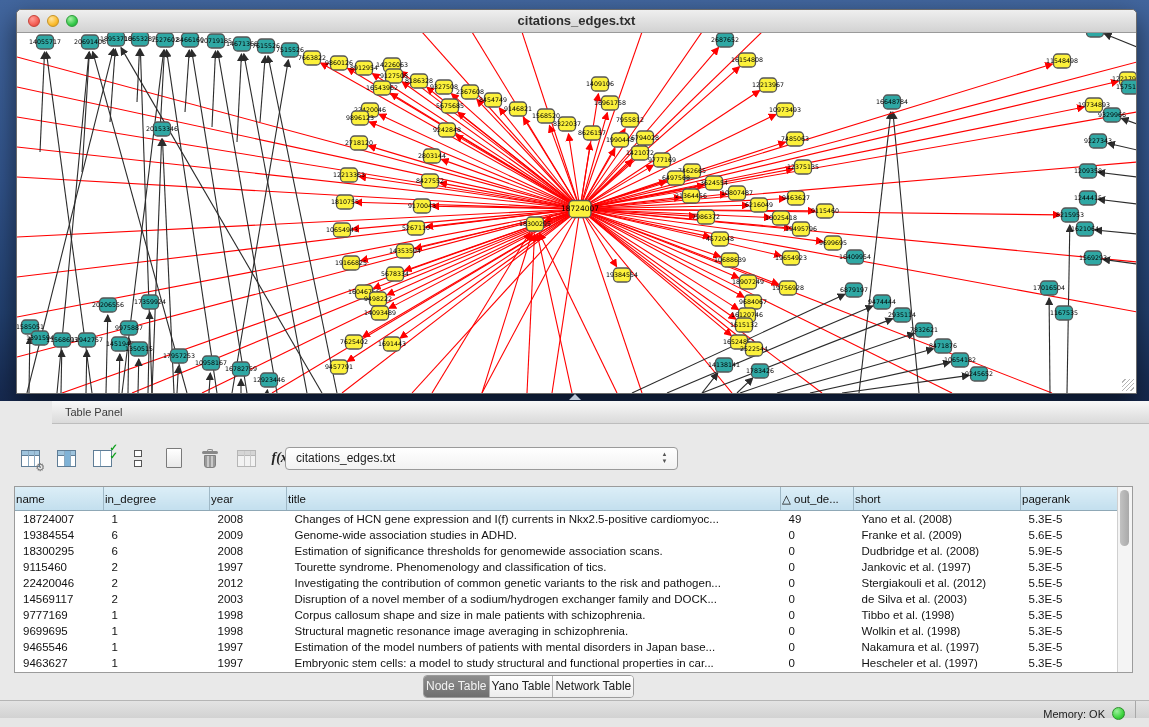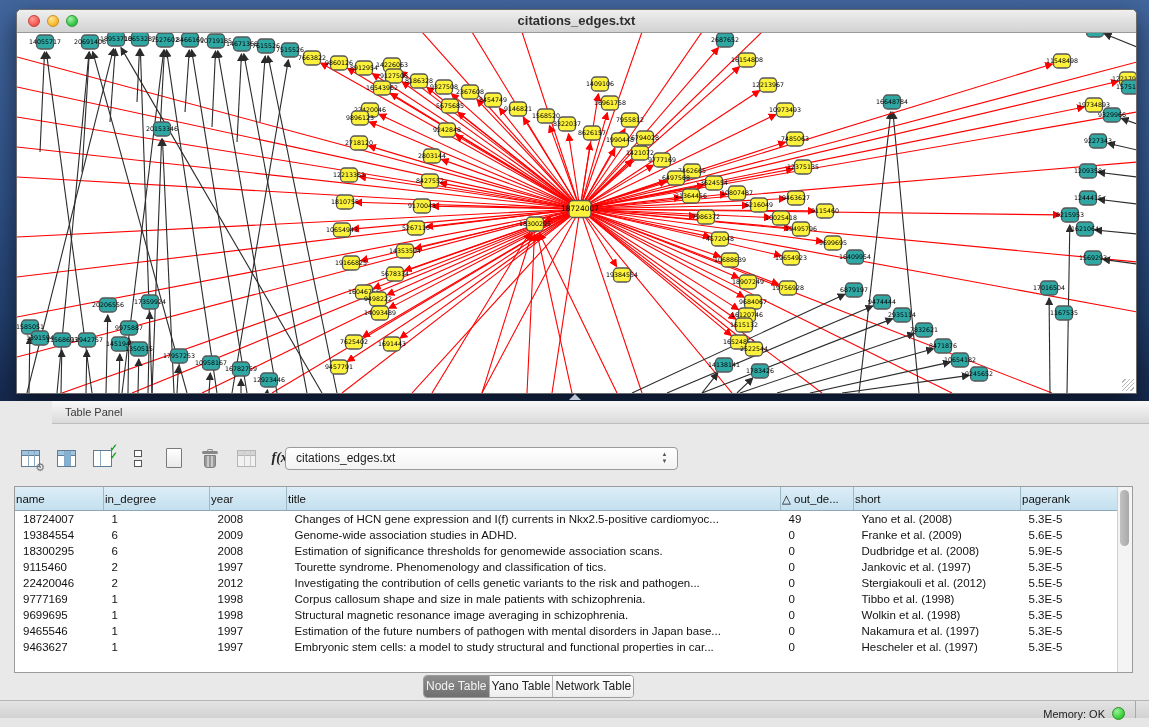--- a/index.html
+++ b/index.html
@@ -638,24 +638,33 @@
             <td class="c-year">1997</td>
             <td class="c-title">Tourette syndrome. Phenomenology and classification of tics.</td>
             <td class="c-out">0</td>
             <td class="c-short">Jankovic et al. (1997)</td>
             <td class="c-pr">5.3E-5</td>
           </tr>
           <tr>
             <td class="c-name">22420046</td>
             <td class="c-ind">2</td>
             <td class="c-year">2012</td>
-            <td class="c-title">Investigating the contribution of cells genetic variants to the risk and pathogen...</td>
+            <td class="c-title">Investigating the contribution of common genetic variants to the risk and pathogen...</td>
             <td class="c-out">0</td>
             <td class="c-short">Stergiakouli et al. (2012)</td>
             <td class="c-pr">5.5E-5</td>
+          </tr>
+          <tr>
+            <td class="c-name">14569117</td>
+            <td class="c-ind">2</td>
+            <td class="c-year">2003</td>
+            <td class="c-title">Disruption of a novel member of a sodium/hydrogen exchanger family and DOCK...</td>
+            <td class="c-out">0</td>
+            <td class="c-short">de Silva et al. (2003)</td>
+            <td class="c-pr">5.3E-5</td>
           </tr>
           <tr>
             <td class="c-name">9777169</td>
             <td class="c-ind">1</td>
             <td class="c-year">1998</td>
             <td class="c-title">Corpus callosum shape and size in male patients with schizophrenia.</td>
             <td class="c-out">0</td>
             <td class="c-short">Tibbo et al. (1998)</td>
             <td class="c-pr">5.3E-5</td>
           </tr>
@@ -665,21 +674,21 @@
             <td class="c-year">1998</td>
             <td class="c-title">Structural magnetic resonance image averaging in schizophrenia.</td>
             <td class="c-out">0</td>
             <td class="c-short">Wolkin et al. (1998)</td>
             <td class="c-pr">5.3E-5</td>
           </tr>
           <tr>
             <td class="c-name">9465546</td>
             <td class="c-ind">1</td>
             <td class="c-year">1997</td>
-            <td class="c-title">Estimation of the future numbers of pathogen with mental disorders in Japan base...</td>
+            <td class="c-title">Estimation of the model numbers of patients with mental disorders in Japan base...</td>
             <td class="c-out">0</td>
             <td class="c-short">Nakamura et al. (1997)</td>
             <td class="c-pr">5.3E-5</td>
           </tr>
           <tr>
             <td class="c-name">9463627</td>
             <td class="c-ind">1</td>
             <td class="c-year">1997</td>
             <td class="c-title">Embryonic stem cells: a model to study structural and functional properties in car...</td>
             <td class="c-out">0</td>

